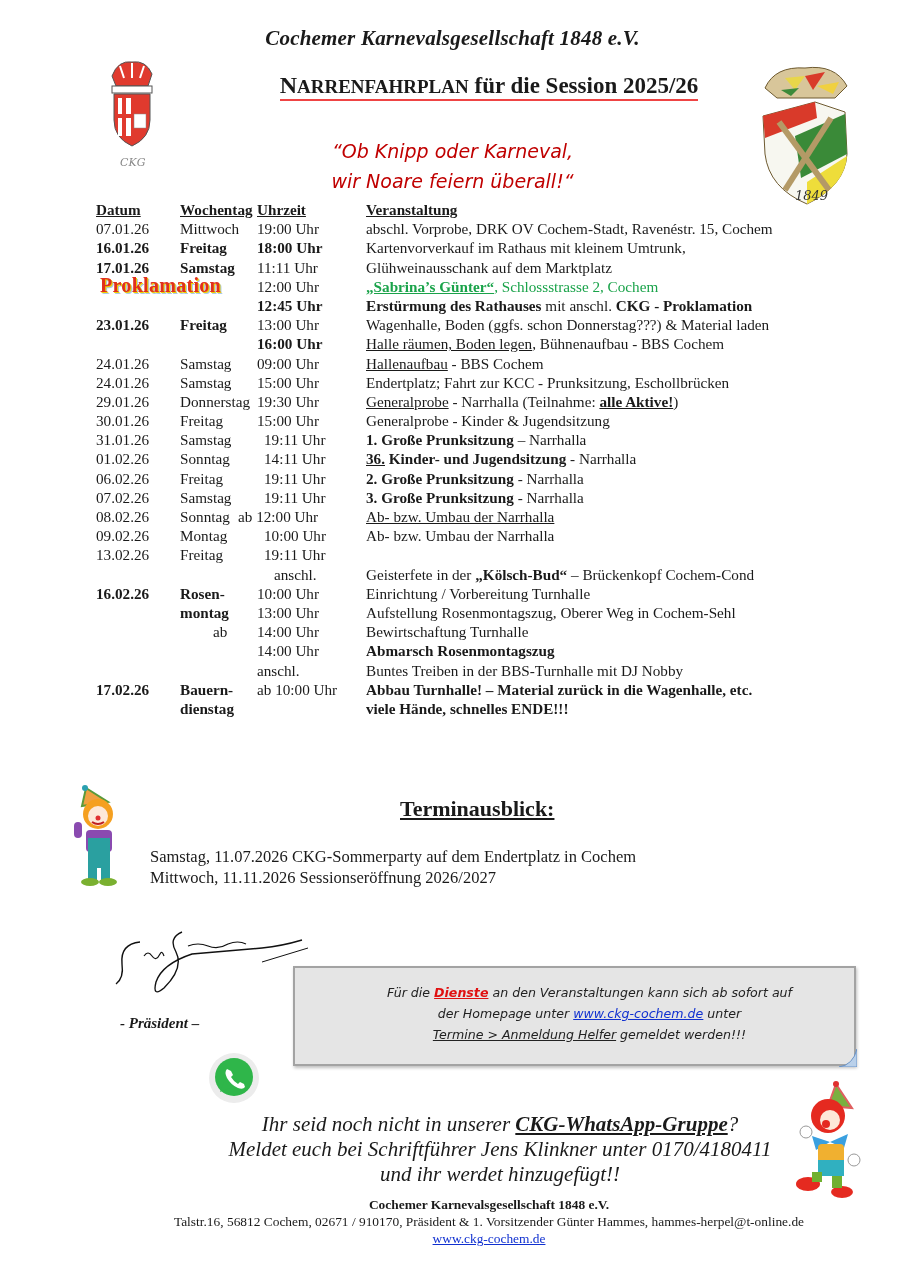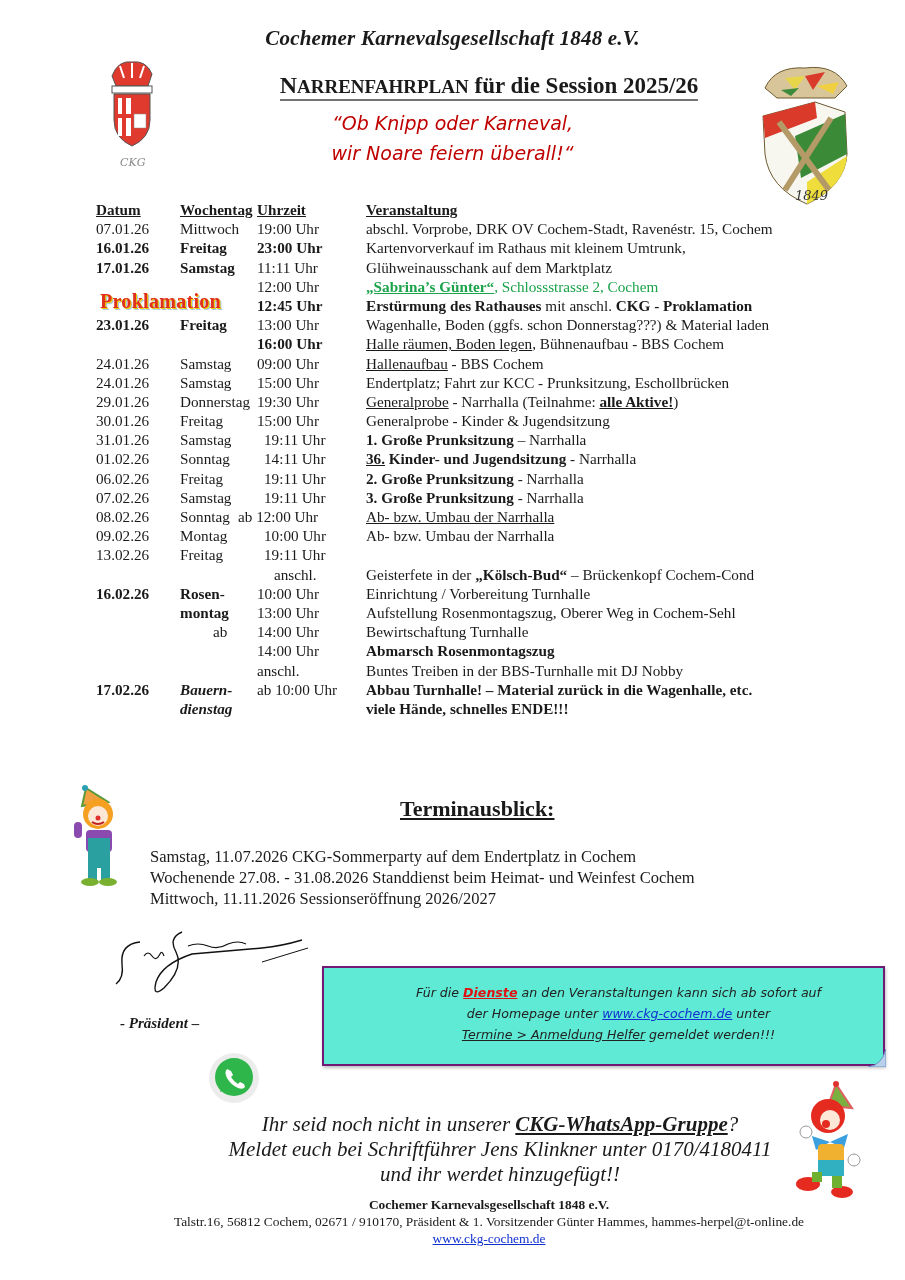--- a/index.html
+++ b/index.html
@@ -1,55 +1,55 @@
 <!DOCTYPE html>
 <html><head>
 <meta charset="utf-8">
 <style>
   html, body { margin: 0; padding: 0; background: #ffffff; }
   body { width: 905px; height: 1280px; position: relative; overflow: hidden; font-family: "Liberation Serif", serif; color: #1a1a1a; }
   .abs { position: absolute; }
   .org-title { left: 0; width: 905px; top: 26px; text-align: center; font-size: 21px; font-style: italic; font-weight: bold; letter-spacing: 0.2px; }
   .main-title { left: 0; width: 978px; top: 72px; text-align: center; font-size: 23px; font-weight: bold; }
-  .main-title .ttl { border-bottom: 2px solid #737373; padding-bottom: 1px; }
+  .main-title .ttl { border-bottom: 2px solid #ef4444; padding-bottom: 1px; }
   .main-title .caps-big { font-size: 24px; }
   .main-title .caps-small { font-size: 19px; }
-  .slogan { left: 0; width: 905px; top: 108px; text-align: center; font-family: "DejaVu Sans", sans-serif; font-style: italic; font-size: 19px; color: #c00000; line-height: 30px; }
+  .slogan { left: 0; width: 905px; top: 136px; text-align: center; font-family: "DejaVu Sans", sans-serif; font-style: italic; font-size: 19px; color: #c00000; line-height: 30px; }
 
   
   .logo-left { left: 98px; top: 58px; width: 66px; height: 112px; }
   .logo-right { left: 755px; top: 58px; width: 100px; height: 150px; }
 
   
   .sched { left: 96px; top: 200px; width: 790px; font-size: 15.2px; line-height: 19.2px; }
   .row { position: relative; height: 19.2px; white-space: nowrap; }
   .c1 { position: absolute; left: 0; width: 75px; }
   .c2 { position: absolute; left: 84px; width: 86px; }
   .c3 { position: absolute; left: 161px; width: 105px; }
   .c4 { position: absolute; left: 270px; width: 530px; }
   .hdr span { font-weight: bold; text-decoration: underline; }
   .b { font-weight: bold; }
-  .i { font-style: italic; }
+  .i { }
   .u { text-decoration: underline; }
   .orange { color: #e2721b; font-weight: bold; position: absolute; left: 75px; }
   .green { color: #1aa34a; }
-  .prokl { position: absolute; left: 4px; top: -1px; font-size: 20px; font-weight: bold; color: #e0301e; text-shadow: 1px 1px 0 #f0d000, 2px 2px 0 #a9c8e8; letter-spacing: 0.3px; margin-top: 16px; }
+  .prokl { position: absolute; left: 4px; top: -1px; font-size: 20px; font-weight: bold; color: #e0301e; text-shadow: 1px 1px 0 #f0d000, 2px 2px 0 #a9c8e8; letter-spacing: 0.3px; }
 
   
   .ta-title { left: 400px; top: 796px; font-size: 22px; font-weight: bold; text-decoration: underline; }
   .ta-list { left: 150px; top: 846px; font-size: 16.5px; line-height: 21px; }
   .clown1 { left: 68px; top: 782px; width: 62px; height: 106px; }
   .clown2 { left: 792px; top: 1080px; width: 78px; height: 120px; }
 
   
   .sig { left: 112px; top: 928px; width: 200px; height: 72px; }
   .praes { left: 120px; top: 1015px; font-size: 15px; font-style: italic; font-weight: bold; }
 
   
-  .note { left: 322px; top: 966px; width: 563px; height: 100px; background: #5eead4; border: 2px solid #701a75; box-sizing: border-box; box-shadow: 1px 2px 3px rgba(0,0,0,0.25); }
+  .note { left: 293px; top: 966px; width: 563px; height: 100px; background: #e5e5e5; border: 2px solid #a3a3a3; box-sizing: border-box; box-shadow: 1px 2px 3px rgba(0,0,0,0.25); }
   .note-text { position: absolute; left: 40px; right: 10px; top: 14px; text-align: center; font-family: "DejaVu Sans", sans-serif; font-style: italic; font-size: 12.6px; line-height: 21px; color: #222; }
   .note-text .red { color: #e01010; font-weight: bold; text-decoration: underline; }
   .note-text .link { color: #1030d0; text-decoration: underline; }
   .note-text .ul { text-decoration: underline; }
   .note-curl { position: absolute; right: -3px; bottom: -3px; width: 18px; height: 18px; }
 
   
   .wa { left: 208px; top: 1052px; width: 52px; height: 52px; }
   .wa-text { left: 140px; top: 1092px; width: 720px; text-align: center; font-size: 21px; font-style: italic; line-height: 25px; margin-top: 20px; }
   .wa-text .grp { font-weight: bold; text-decoration: underline; }
@@ -115,21 +115,21 @@
   <div class="row">
     <span class="c1">07.01.26</span>
     <span class="c2">Mittwoch</span>
     <span class="c3">19:00 Uhr</span>
     <span class="c4">abschl. Vorprobe, DRK OV Cochem-Stadt, Ravenéstr. 15, Cochem</span>
   </div>
 
   <div class="row b">
     <span class="c1">16.01.26</span>
     <span class="c2">Freitag</span>
-    <span class="c3">23:00 Uhr</span>
+    <span class="c3">18:00 Uhr</span>
     <span class="c4" style="font-weight:normal">Kartenvorverkauf im Rathaus mit kleinem Umtrunk,</span>
   </div>
 
 
   <div class="row">
     <span class="c1 b">17.01.26</span>
     <span class="c2 b">Samstag</span>
     <span class="c3">11:11 Uhr</span>
     <span class="c4">Glühweinausschank auf dem Marktplatz</span>
   </div>
@@ -295,21 +295,20 @@
     <rect x="20" y="86" width="9" height="12" fill="#2aa0a0"></rect>
     <rect x="33" y="86" width="9" height="12" fill="#2aa0a0"></rect>
     <ellipse cx="22" cy="100" rx="9" ry="4" fill="#7ab030"></ellipse>
     <ellipse cx="40" cy="100" rx="9" ry="4" fill="#7ab030"></ellipse>
   </svg>
 </div>
 
 <div class="abs ta-title">Terminausblick:</div>
 <div class="abs ta-list">
   <div>Samstag, 11.07.2026 CKG-Sommerparty auf dem Endertplatz in Cochem</div>
-  <div>Wochenende 27.08. - 31.08.2026 Standdienst beim Heimat- und Weinfest Cochem</div>
   <div>Mittwoch, 11.11.2026 Sessionseröffnung 2026/2027</div>
 </div>
 
 <div class="abs sig">
   <svg width="200" height="72" viewBox="0 0 200 72">
     <path d="M28 14 Q8 16 10 36 Q12 50 4 56" stroke="#111" stroke-width="1.4" fill="none"></path>
     <path d="M32 28 q4 -6 8 0 q4 6 8 -2 q2 -4 4 2" stroke="#111" stroke-width="1.2" fill="none"></path>
     <path d="M70 4 Q56 10 64 24 Q72 40 52 60 Q40 70 44 54 Q50 36 80 26 L150 20 Q170 18 190 12" stroke="#111" stroke-width="1.4" fill="none"></path>
     <path d="M76 18 q10 -4 20 0 q10 4 20 -2 q10 -4 18 0" stroke="#111" stroke-width="1.2" fill="none"></path>
     <path d="M150 34 L196 20" stroke="#111" stroke-width="1" fill="none"></path>

